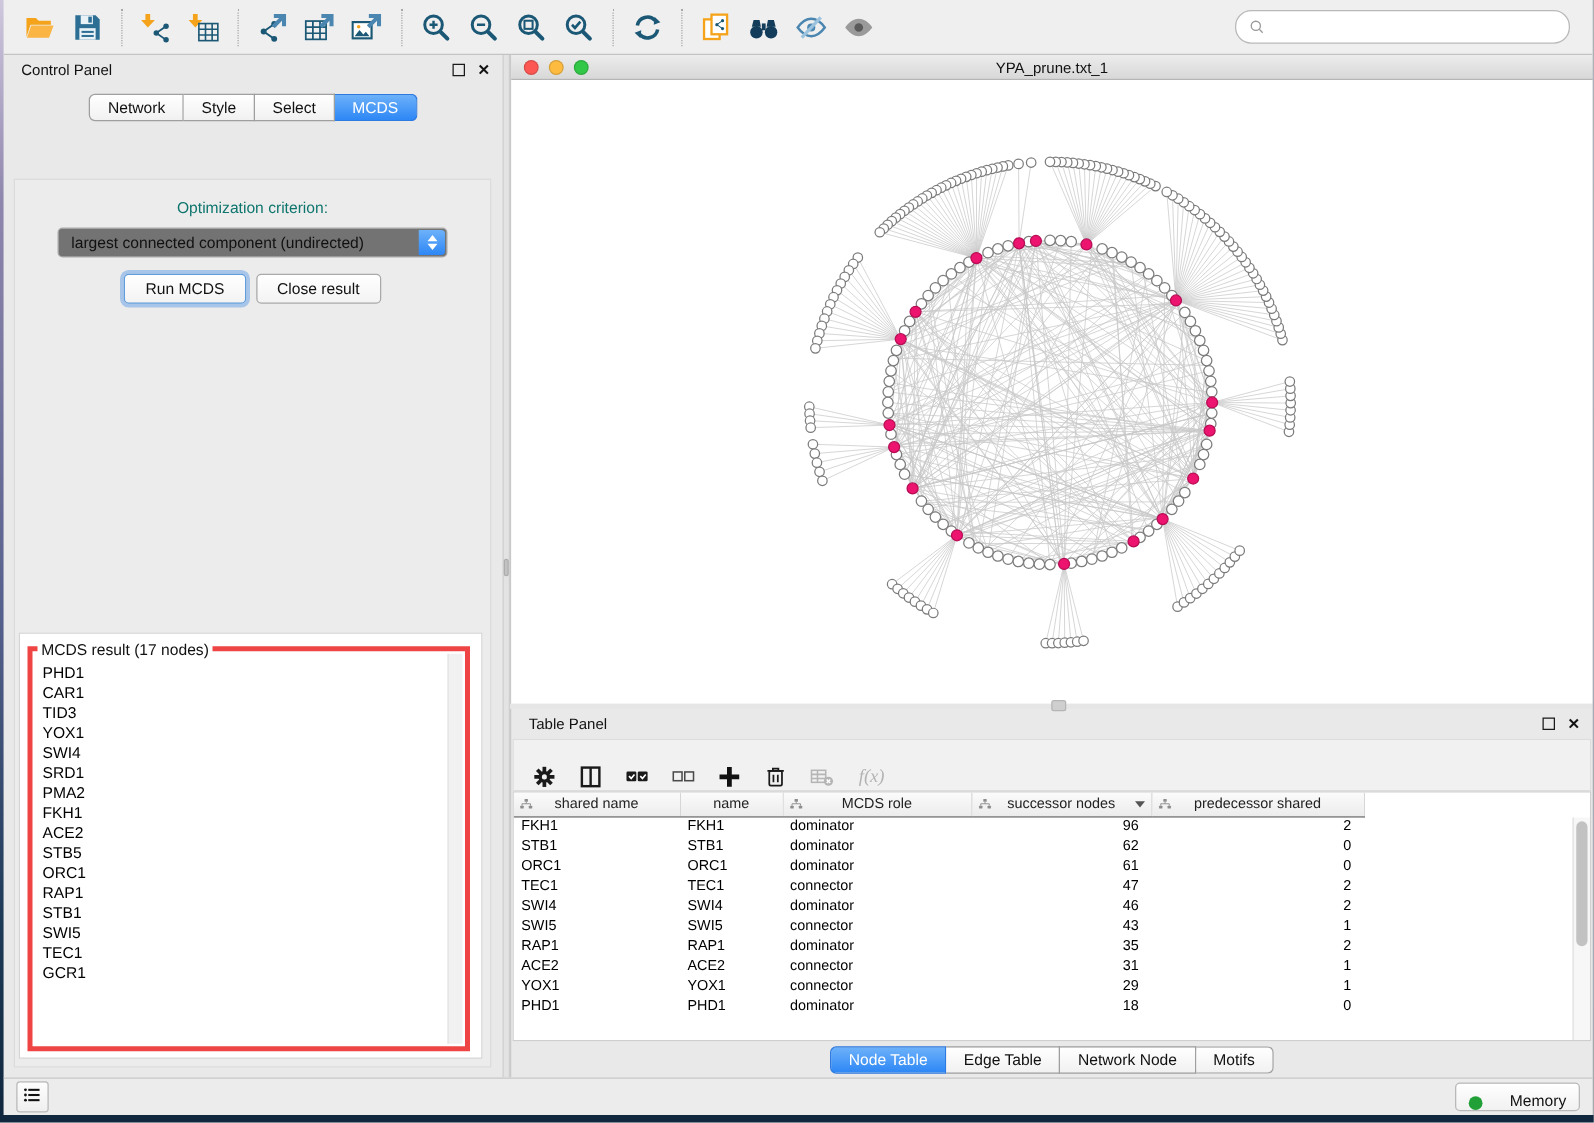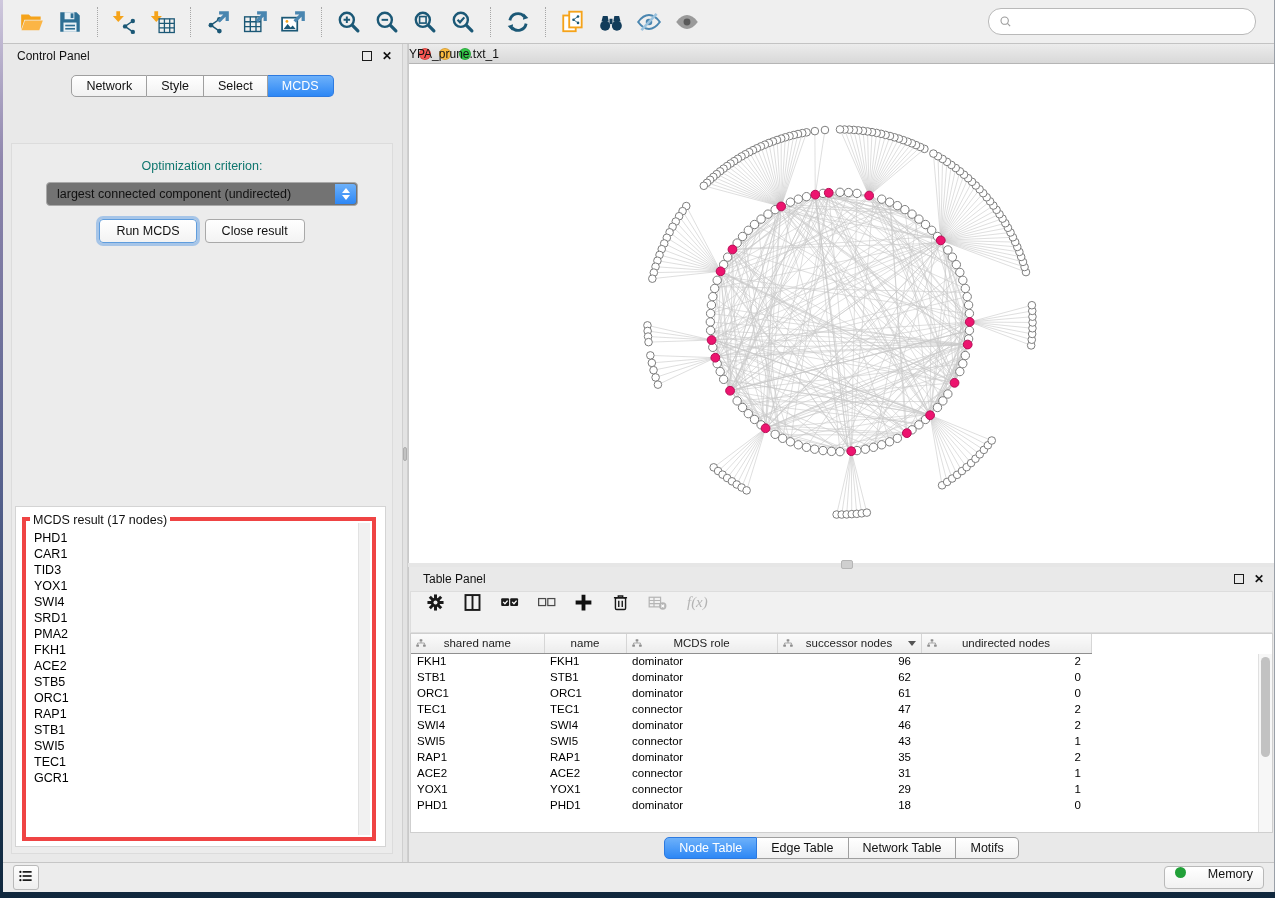--- a/index.html
+++ b/index.html
@@ -58,49 +58,49 @@
   .result-list { position:absolute; left:2px; right:15px; top:9px; bottom:2px; overflow:hidden; }
   .result-list div { font-size:12.5px; line-height:16px; padding-left:6px; color:#000; }
   .result-scroll { position:absolute; top:2px; bottom:2px; right:2px; width:12px; background:#f1f1f1; border-left:1px solid #e2e2e2; }
 
   
   .network-window { height:519px; display:flex; flex-direction:column; border-left:1px solid #c9c9c9; }
   .net-titlebar { height:20px; background:linear-gradient(#ececec,#d8d8d8); border-bottom:1px solid #b5b5b5; position:relative; display:flex; align-items:center; }
   .traffic { display:flex; gap:8px; margin-left:10px; }
   .traffic button { width:12px; height:12px; border-radius:50%; border:1px solid rgba(0,0,0,.15); padding:0; }
   .tl-red { background:#fc5753; } .tl-yellow { background:#fdbc40; } .tl-green { background:#33c748; }
-  .net-title { position:absolute; left:0; right:0; font-size:12px; color:#111; }
+  .net-title { position:absolute; left:0; right:0; text-align:center; font-size:12px; color:#111; }
   .net-canvas { flex:1; background:#fff; }
   .net-canvas svg { display:block; width:100%; height:100%; }
 
   .hsplit { height:4px; background:#e6e6e6; position:relative; }
   .hsplit .handle { position:absolute; left:50%; top:-3px; width:12px; height:9px; background:#cfcfcf; border:1px solid #b5b5b5; border-radius:2px; }
 
   
   .table-panel { flex:1; min-height:0; background:#e9e9e9; display:flex; flex-direction:column; border-left:1px solid #c9c9c9; }
-  .tp-toolbar { height:42px; margin:0 1px; background:#f1f1f1; border:1px solid #dddddd; display:flex; align-items:flex-start; padding:0 14px; gap:16px; }
+  .tp-toolbar { height:42px; margin:0 1px; background:#f1f1f1; border:1px solid #dddddd; display:flex; align-items:flex-end; padding:0 14px; gap:16px; }
   .tp-btn { border:none; background:transparent; padding:0; display:flex; align-items:center; }
   .tp-btn svg { width:21px; height:21px; }
   .tp-btn.wide svg { width:34px; }
   .table-area { flex:1; min-height:0; margin:0 1px; background:#fff; border:1px solid #cfcfcf; position:relative; overflow:hidden; }
   table.node-table { border-collapse:collapse; table-layout:fixed; width:680px; }
   .node-table th { height:19px; background:linear-gradient(#fbfbfb,#ececec); border-right:1px solid #d6d6d6; border-bottom:1px solid #8f8f8f; font-weight:normal; font-size:11.5px; color:#222; position:relative; text-align:center; }
   .node-table th .col-icon { position:absolute; left:4px; top:4px; width:12px; height:12px; }
   .node-table th .sort-chevron { position:absolute; right:5px; top:7px; width:0; height:0; border-left:4px solid transparent; border-right:4px solid transparent; border-top:5px solid #555; }
   .node-table td { height:16px; font-size:11.5px; color:#000; padding:0 0 0 6px; white-space:nowrap; overflow:hidden; }
   .node-table td.num { text-align:right; padding:0 10px 0 0; }
   .table-scroll { position:absolute; top:20px; bottom:0; right:0; width:14px; background:#f7f7f7; border-left:1px solid #e0e0e0; }
   .table-scroll .thumb { position:absolute; top:3px; left:2px; width:9px; height:100px; background:#c2c2c2; border-radius:5px; }
   .tp-tabs { height:29px; display:flex; align-items:center; justify-content:center; }
 
   
   .statusbar { position:absolute; left:0; right:0; bottom:0; height:30px; background:#ececec; border-top:1px solid #c6c6c6; display:flex; align-items:center; padding:0 10px; }
   .sb-btn { width:26px; height:25px; background:linear-gradient(#fdfdfd,#efefef); border:1px solid #b9b9b9; border-radius:3px; display:flex; align-items:center; justify-content:center; padding:0; }
   .sb-btn svg { width:18px; height:18px; }
-  .memory-btn { margin-left:auto; height:23px; background:linear-gradient(#ffffff,#f1f1f1); border:1px solid #b9b9b9; border-radius:4px; display:flex; align-items:flex-start; gap:22px; padding:0 10px; font-size:12.5px; color:#111; }
+  .memory-btn { margin-left:auto; height:23px; background:linear-gradient(#ffffff,#f1f1f1); border:1px solid #b9b9b9; border-radius:4px; display:flex; align-items:flex-end; gap:22px; padding:0 10px; font-size:12.5px; color:#111; }
   .memory-dot { width:11px; height:11px; border-radius:50%; }
 </style>
 </head>
 <body>
 
 <div class="app">
 
   <div class="toolbar" id="main-toolbar">
       <button class="tb-btn">
         <span style="display:flex">
@@ -1176,21 +1176,21 @@
                         </g>
                         <path fill="none" stroke="#8d8d8d" stroke-width="1.5" d="M12 7v3M5.2 13v-3h13.6v3"></path>
                       </svg></span><span>successor nodes</span><span class="sort-chevron"></span></th>
                   <th style="width:170px"><span class="col-icon"><svg viewBox="0 0 24 24" xmlns="http://www.w3.org/2000/svg">
                         <g fill="#8d8d8d">
                           <rect x="9.3" y="2.5" width="5.4" height="4.4" rx="0.8"></rect>
                           <rect x="2.5" y="13" width="5.4" height="4.4" rx="0.8"></rect>
                           <rect x="16.1" y="13" width="5.4" height="4.4" rx="0.8"></rect>
                         </g>
                         <path fill="none" stroke="#8d8d8d" stroke-width="1.5" d="M12 7v3M5.2 13v-3h13.6v3"></path>
-                      </svg></span><span>undirected nodes</span></th>
+                      </svg></span><span>predecessor shared</span></th>
                 </tr>
               </thead>
               <tbody>
                 <tr>
                   <td class="">FKH1</td>
                   <td class="">FKH1</td>
                   <td class="">dominator</td>
                   <td class="num">96</td>
                   <td class="num">2</td>
                 </tr>
@@ -1259,21 +1259,21 @@
                 </tr>
               </tbody>
             </table>
           <div class="table-scroll">
               <div class="thumb"></div>
             </div>
         </div>
         <div class="seg tp-tabs" id="tp-tabs">
             <div class="seg-tab selected">Node Table</div>
             <div class="seg-tab">Edge Table</div>
-            <div class="seg-tab">Network Table</div>
+            <div class="seg-tab">Network Node</div>
             <div class="seg-tab">Motifs</div>
           </div>
       </div>
 
     </div>
   </div>
 
   <div class="statusbar">
     <button class="sb-btn">
         <span id="sb-list-icon"><svg viewBox="0 0 24 24" xmlns="http://www.w3.org/2000/svg">

